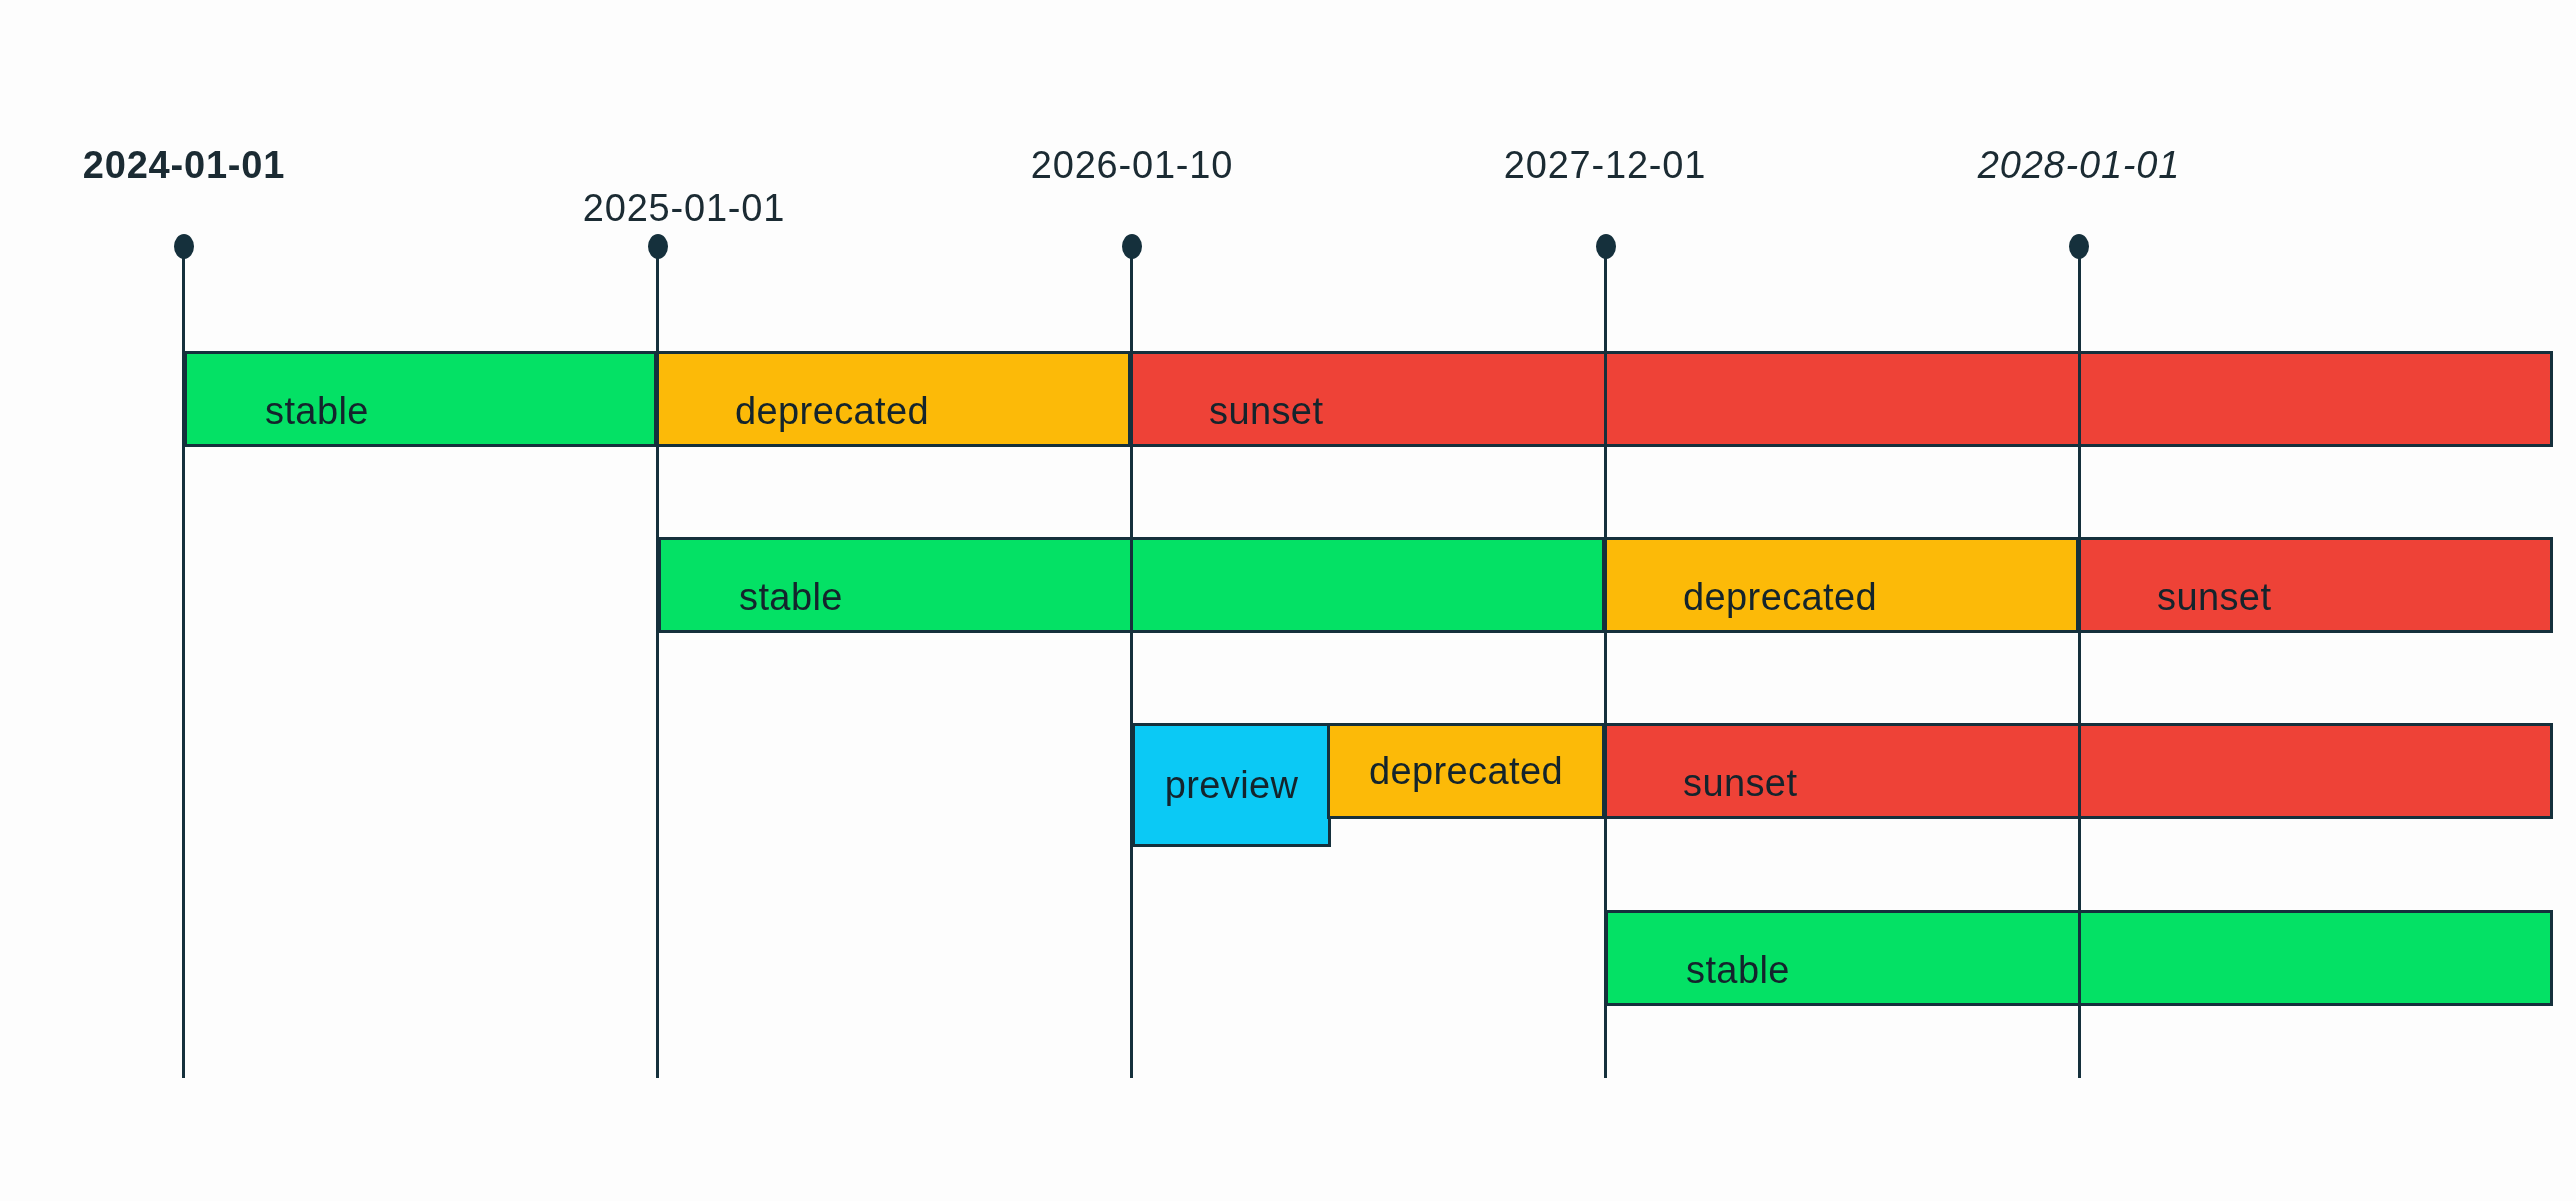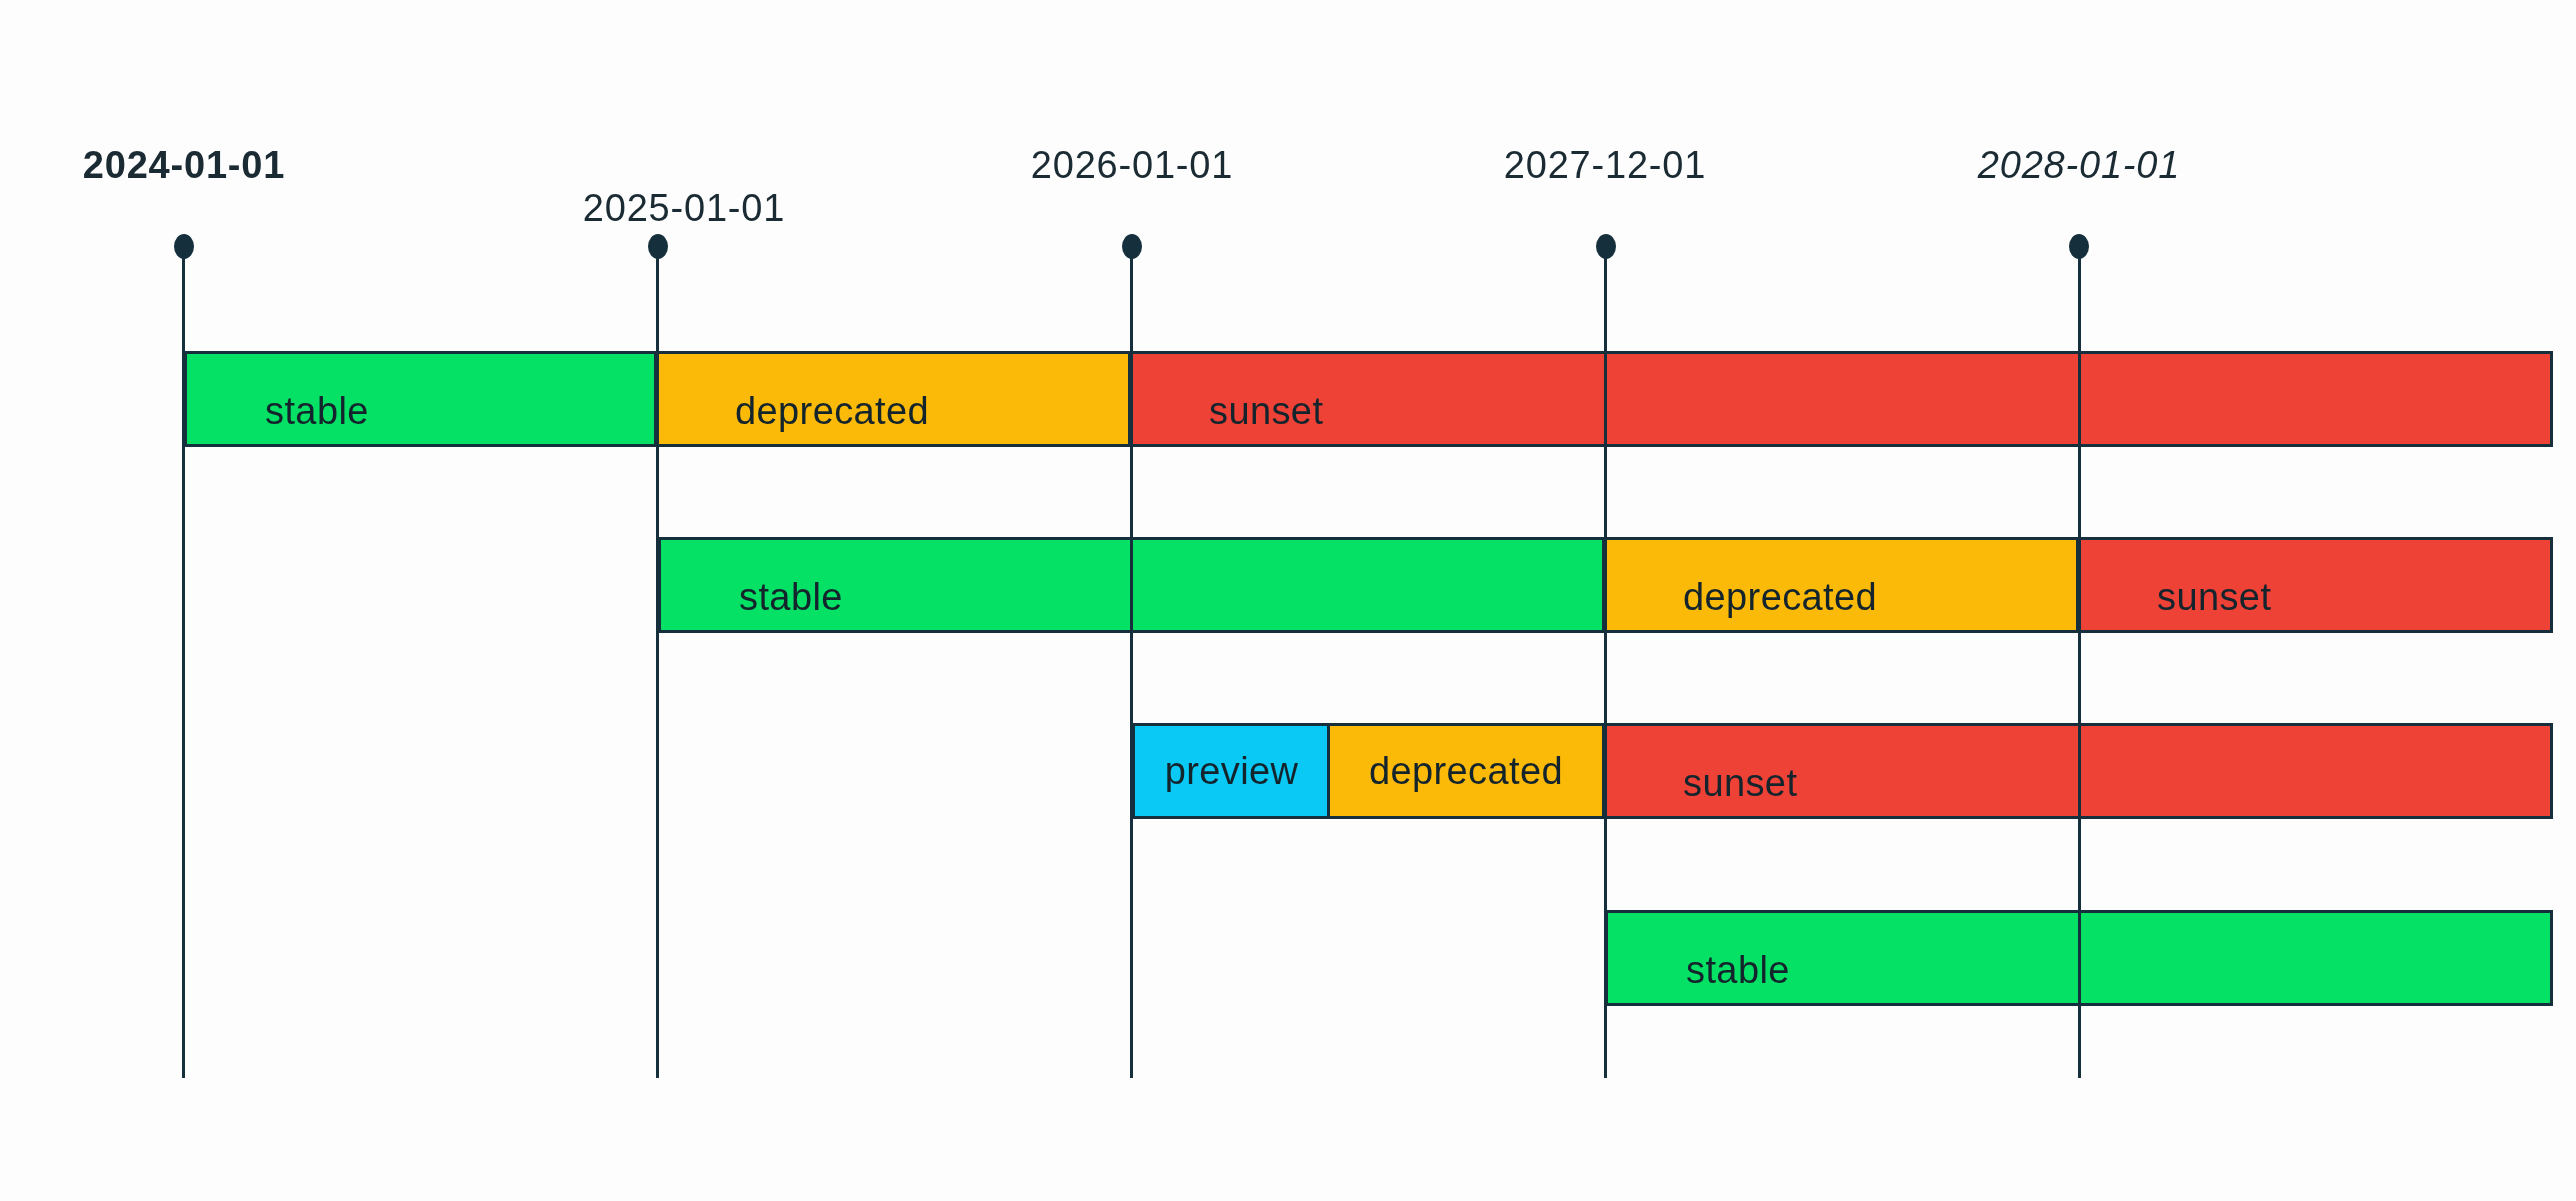--- a/index.html
+++ b/index.html
@@ -62,21 +62,21 @@
 <body>
 
 <div class="canvas">
   <div id="ticks">
       <div class="tick-label" style="left: 184px; font-weight: bold;">2024-01-01</div>
       <div class="tick-dot" style="left: 174px; top: 234px;"></div>
       <div class="tick-line" style="left: 182px; top: 247px; height: 831px;"></div>
       <div class="tick-label" style="left: 684px; margin-top: 43px;">2025-01-01</div>
       <div class="tick-dot" style="left: 648px; top: 234px;"></div>
       <div class="tick-line" style="left: 656px; top: 247px; height: 831px;"></div>
-      <div class="tick-label" style="left: 1132px;">2026-01-01</div>
+      <div class="tick-label" style="left: 1132px;">2026-01-10</div>
       <div class="tick-dot" style="left: 1122px; top: 234px;"></div>
       <div class="tick-line" style="left: 1130px; top: 247px; height: 831px;"></div>
       <div class="tick-label" style="left: 1605px;">2027-12-01</div>
       <div class="tick-dot" style="left: 1596px; top: 234px;"></div>
       <div class="tick-line" style="left: 1604px; top: 247px; height: 831px;"></div>
       <div class="tick-label" style="left: 2079px; font-style: italic;">2028-01-01</div>
       <div class="tick-dot" style="left: 2069px; top: 234px;"></div>
       <div class="tick-line" style="left: 2078px; top: 247px; height: 831px;"></div>
     </div>
   <div id="rows">
@@ -91,21 +91,21 @@
       </div>
       <div class="bar-segment pad-label" style="left: 658px; top: 537px; width: 948px; height: 96px; background: rgb(4, 225, 101);">
         <span class="seg-label">stable</span>
       </div>
       <div class="bar-segment pad-label" style="left: 1602px; top: 537px; width: 477px; height: 96px; background: rgb(252, 186, 8);">
         <span class="seg-label">deprecated</span>
       </div>
       <div class="bar-segment pad-label" style="left: 2076px; top: 537px; width: 477px; height: 96px; background: rgb(238, 66, 55);">
         <span class="seg-label">sunset</span>
       </div>
-      <div class="bar-segment center-label" style="left: 1132px; top: 723px; width: 199px; height: 96px; background: rgb(11, 201, 245);">
+      <div class="bar-segment center-label" style="left: 1132px; top: 723px; width: 199px; height: 124px; background: rgb(11, 201, 245);">
         <span class="seg-label">preview</span>
       </div>
       <div class="bar-segment center-label" style="left: 1327px; top: 723px; width: 278px; height: 96px; background: rgb(252, 186, 8);">
         <span class="seg-label">deprecated</span>
       </div>
       <div class="bar-segment pad-label" style="left: 1602px; top: 723px; width: 951px; height: 96px; background: rgb(238, 66, 55);">
         <span class="seg-label">sunset</span>
       </div>
       <div class="bar-segment pad-label" style="left: 1605px; top: 910px; width: 948px; height: 96px; background: rgb(4, 225, 101);">
         <span class="seg-label">stable</span>

